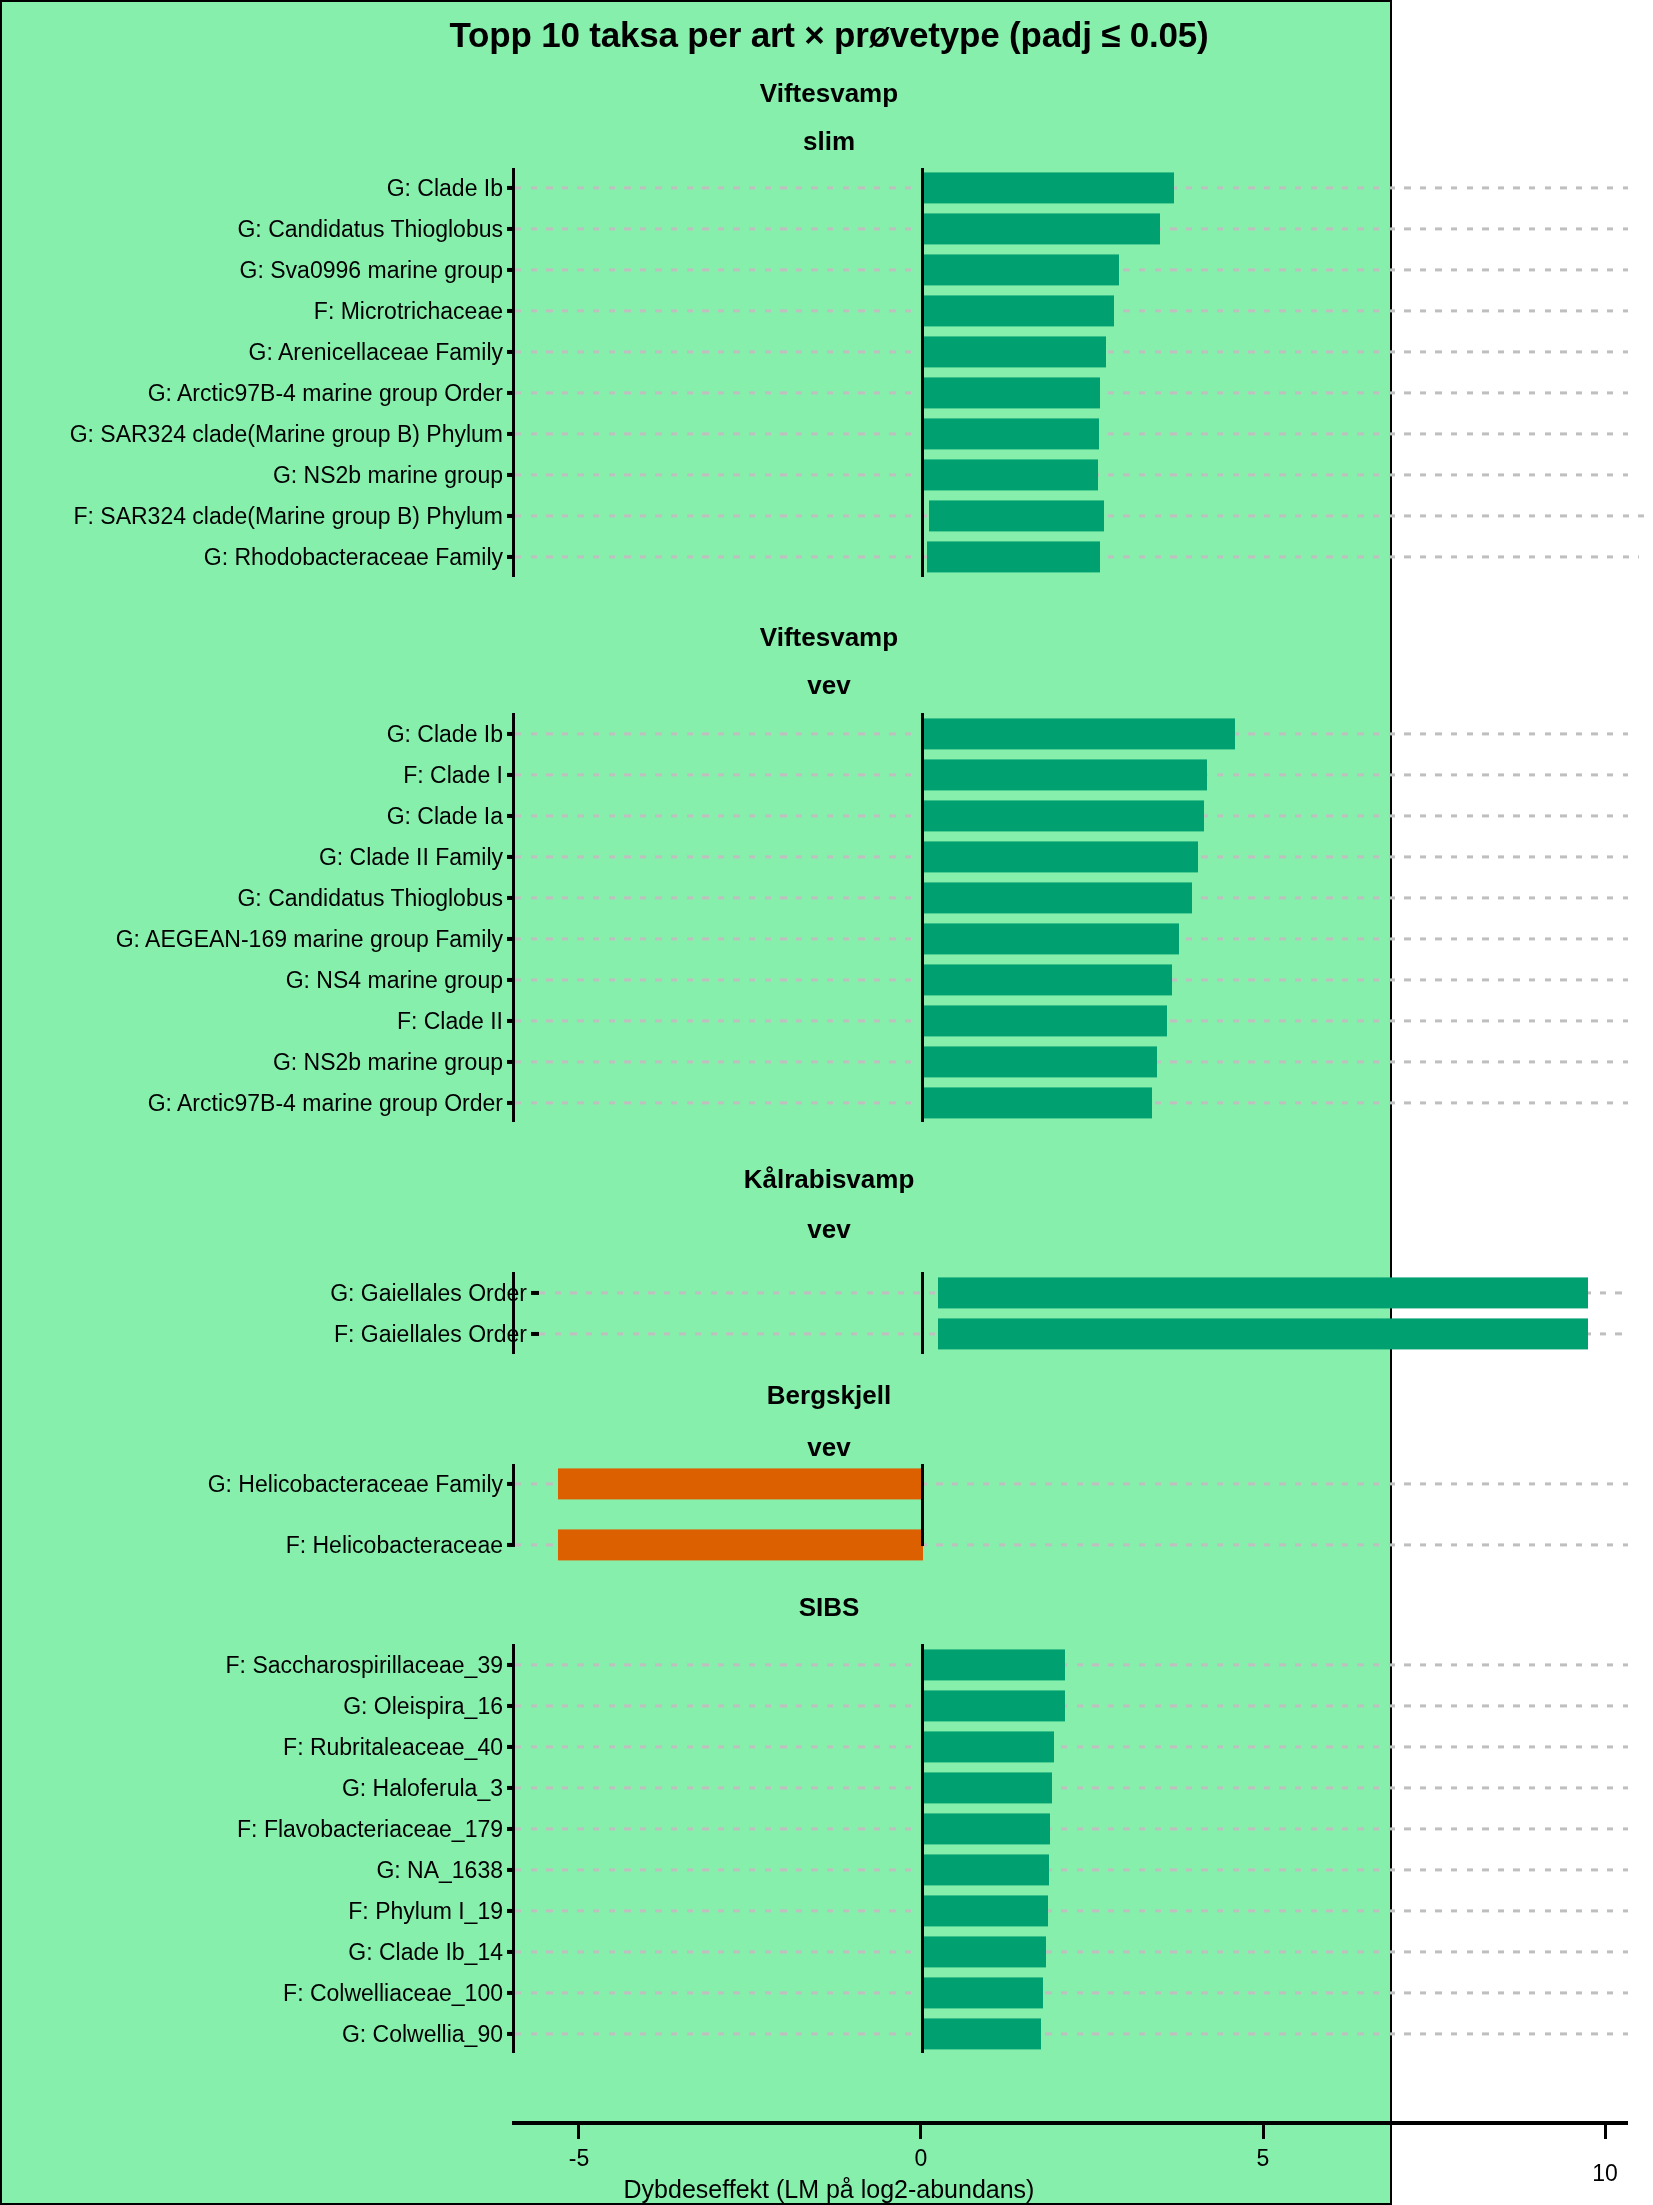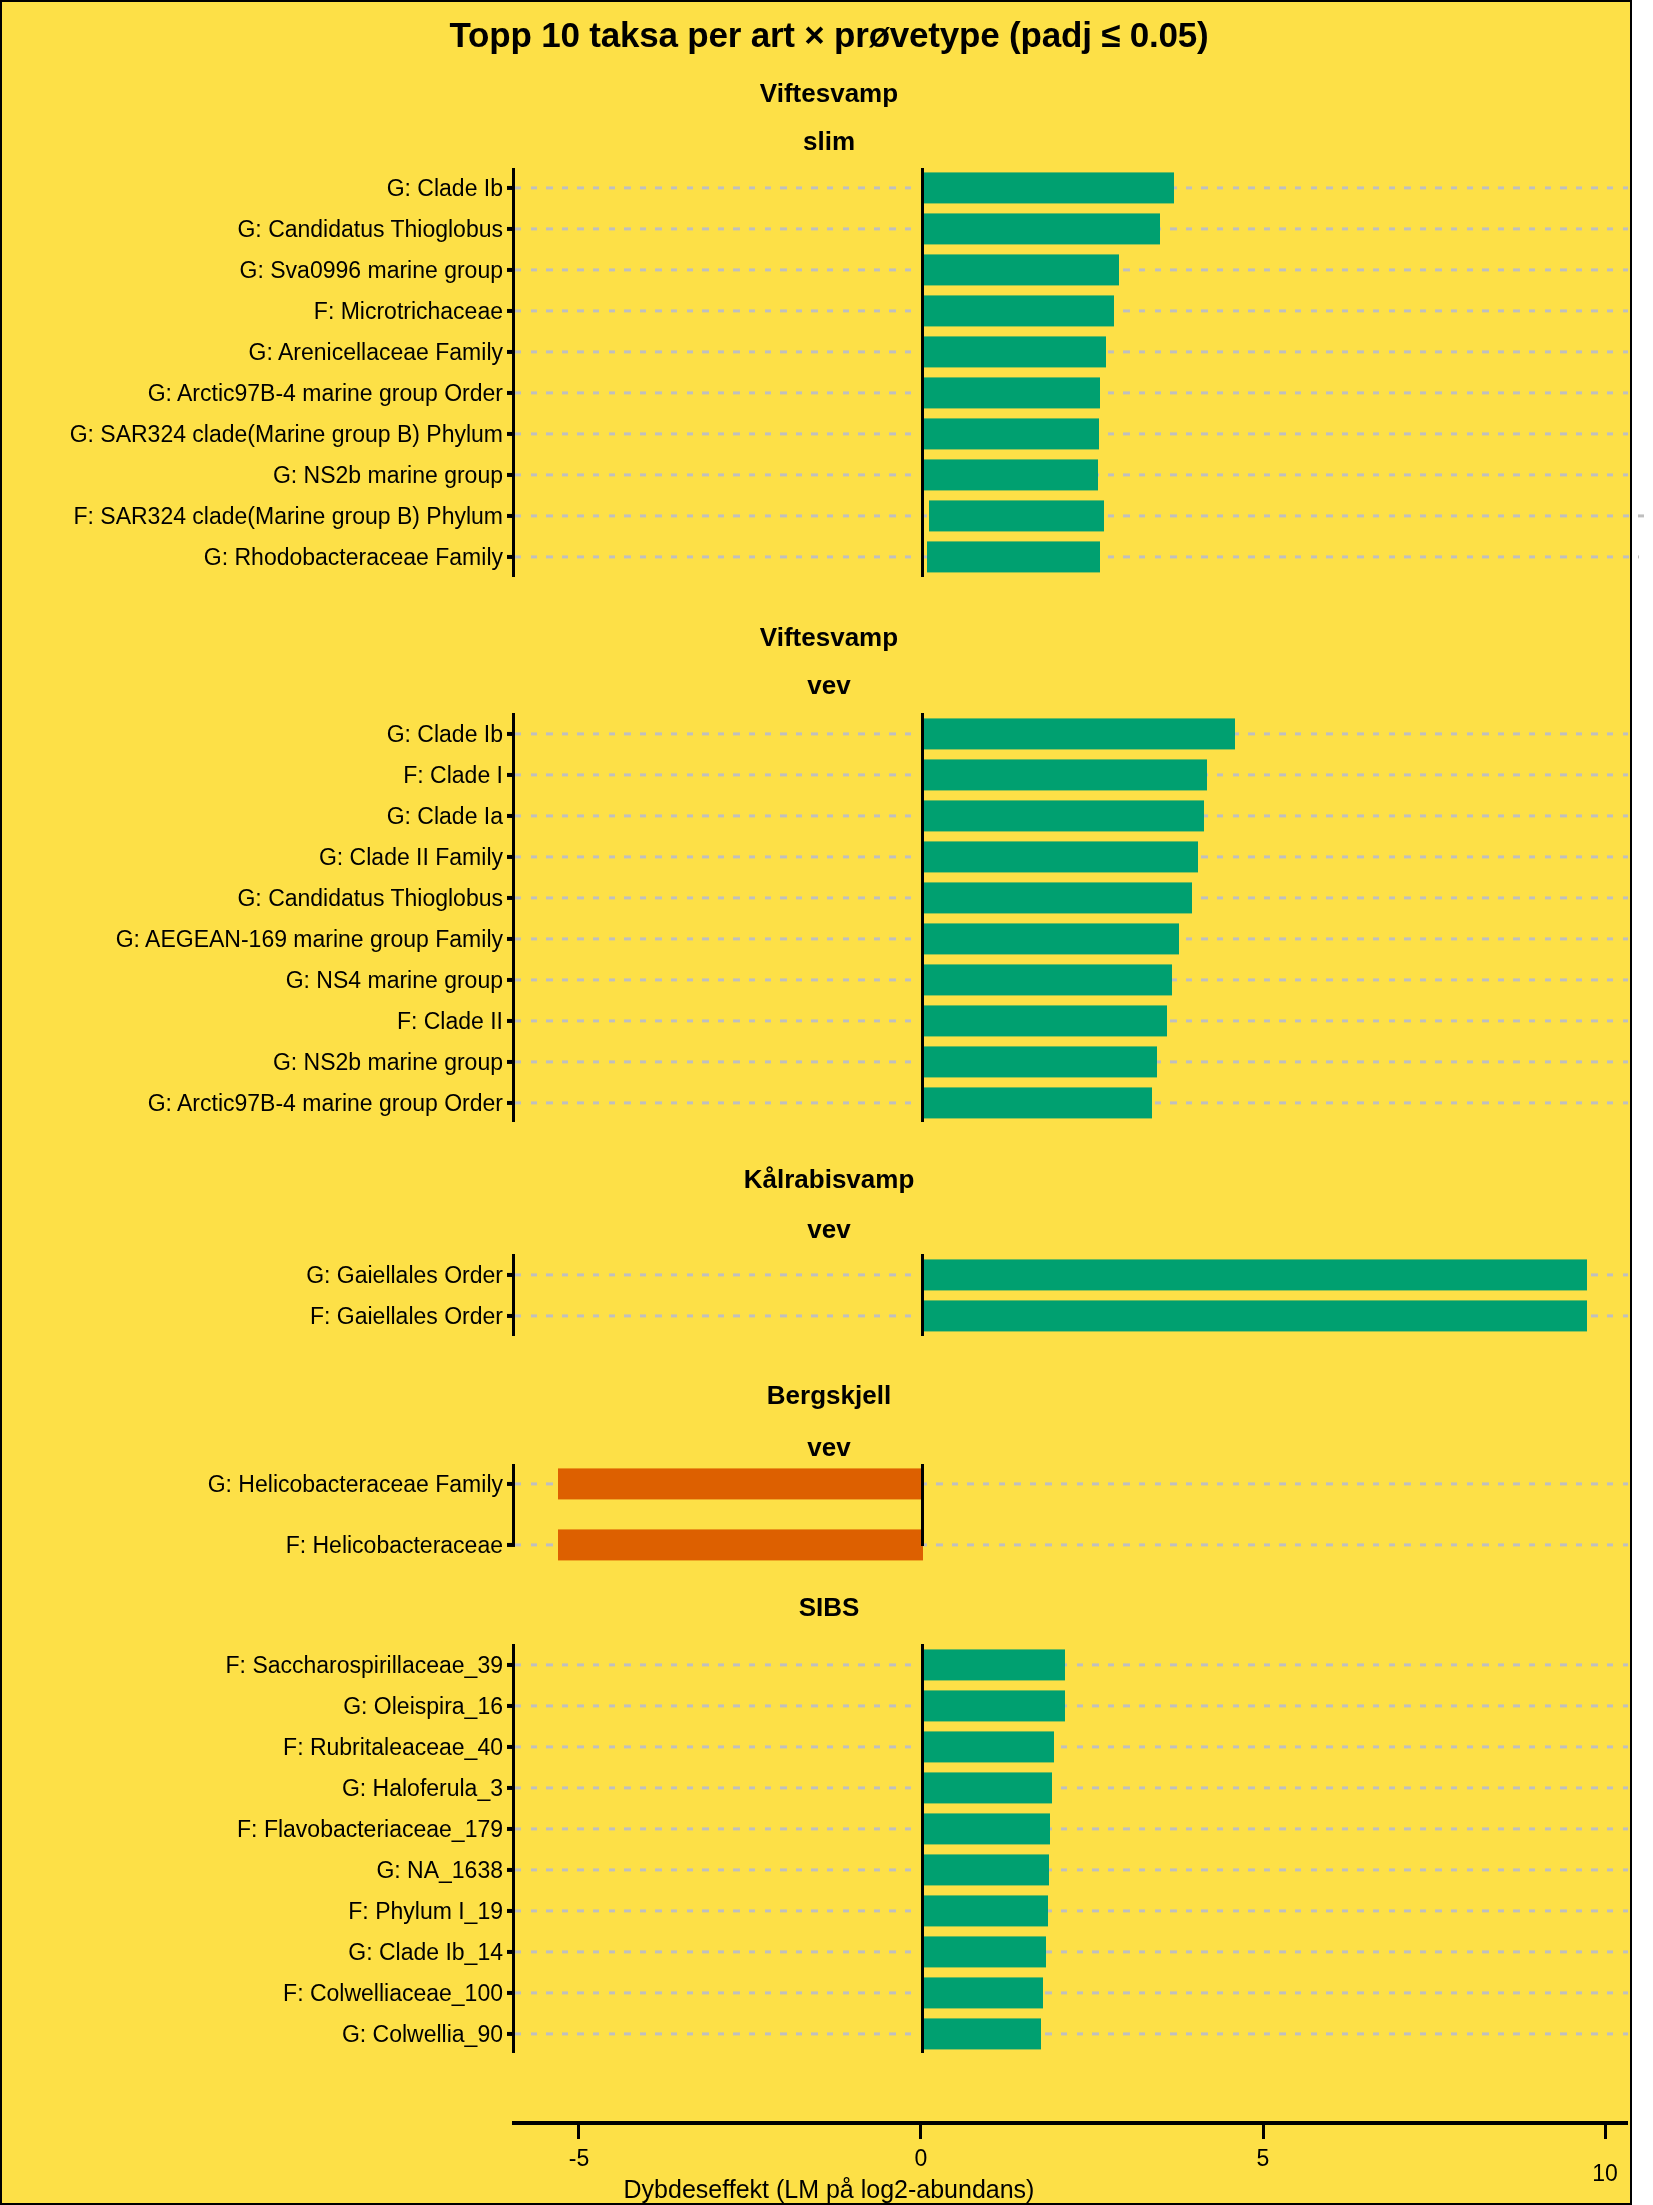--- a/index.html
+++ b/index.html
@@ -10,25 +10,25 @@
   body {
     width: 1654px;
     height: 2205px;
     font-family: "Liberation Sans", sans-serif;
     color: #000000;
     overflow: hidden;
   }
 
   #root {
     position: relative;
-    width: 1632px;
+    width: 1392px;
     height: 2205px;
     box-sizing: border-box;
     border: 2.8px solid #000000;
-    background: #fde047;
+    background: #86efac;
   }
 
   
   .main-title {
     position: absolute;
     top: 13px;
     left: 0;
     width: 1654px;
     text-align: center;
     font-size: 35px;
@@ -285,21 +285,21 @@
             <div class="tick-mark"></div>
             <div class="row-label">G: Arctic97B-4 marine group Order</div>
             <div class="bar" style="left: 36.6255%; width: 20.6025%; background: rgb(0, 160, 112);"></div>
           </div>
           <div class="zeroline" style="left: calc(36.6255% - 1.4px);"></div>
         </div>
       </div>
       <div class="panel" style="top: 1164px;">
         <div class="strip-outer">Kålrabisvamp</div>
         <div class="strip-inner" style="margin-top: 24px;">vev</div>
-        <div class="plot" style="margin-top: 12px; height: 82px;">
+        <div class="plot" style="margin-top: 30px; height: 82px; padding-left: 24px;">
           <div class="row" style="height: 41px;">
             <div class="gridline"></div>
             <div class="tick-mark"></div>
             <div class="row-label">G: Gaiellales Order</div>
             <div class="bar" style="left: 36.6255%; width: 59.6613%; background: rgb(0, 160, 112);"></div>
           </div>
           <div class="row" style="height: 41px;">
             <div class="gridline"></div>
             <div class="tick-mark"></div>
             <div class="row-label">F: Gaiellales Order</div>

